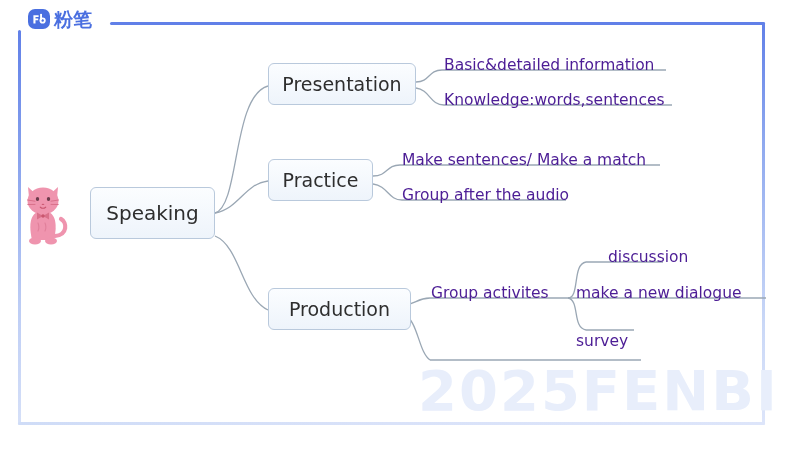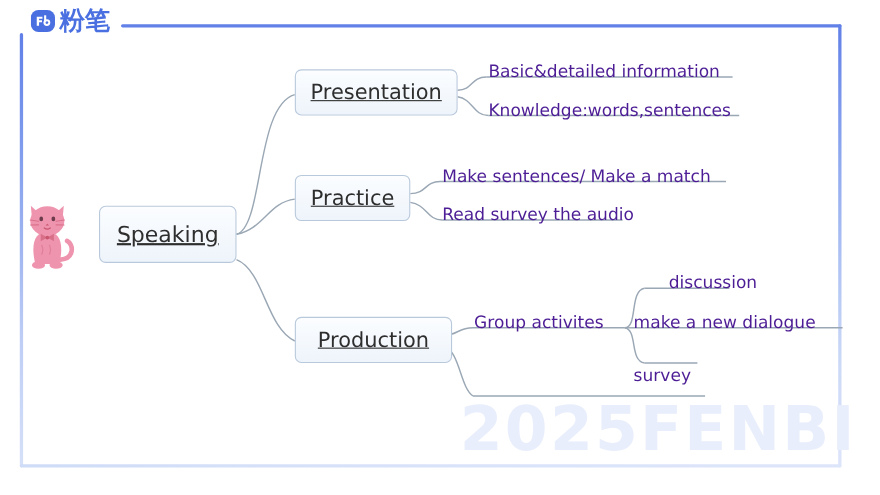--- a/index.html
+++ b/index.html
@@ -33,21 +33,21 @@
     border-radius:2px;
   }
 
   
   .logo{position:absolute;left:28px;top:8px;display:flex;align-items:center;gap:4px;}
   .logo-mark{
     width:22px;height:22px;position:relative;
   }
   .logo-text{
     font-family:"DejaVu Sans", sans-serif;
-    font-size:23px;font-weight:bold;color:#4a6fe0;
+    font-size:19px;font-weight:bold;color:#4a6fe0;
     letter-spacing:0px;line-height:22px;
   }
 
   
   .watermark{
     position:absolute;left:418px;top:358px;
     font-family:"DejaVu Sans", sans-serif;
     font-size:56px;font-weight:bold;
     color:#e8eefb;
     letter-spacing:2px;
@@ -58,21 +58,20 @@
   
   .node{
     position:absolute;
     background:linear-gradient(180deg,#fbfdff 0%,#eef4fb 100%);
     border:1px solid #b9c9dc;
     border-radius:6px;
     color:#2e2e2e;
     font-family:"DejaVu Sans", sans-serif;
     display:flex;align-items:center;justify-content:center;
     box-sizing:border-box;
-    text-decoration:underline;
   }
   #node-speaking{
     left:90px;top:187px;width:125px;height:52px;
     font-size:20px;
   }
   #node-presentation{
     left:268px;top:63px;width:148px;height:42px;
     font-size:19px;
   }
   #node-practice{
@@ -192,21 +191,21 @@
   <div class="node" id="node-presentation">Presentation</div>
 
   <div class="node" id="node-practice">Practice</div>
 
   <div class="node" id="node-production">Production</div>
 
   <div class="leaf l1" style="left:444px;top:58px;">Basic&amp;detailed information</div>
   <div class="leaf l1" style="left:444px;top:93px;">Knowledge:words,sentences</div>
 
   <div class="leaf l1" style="left:402px;top:153px;">Make sentences/ Make a match</div>
-  <div class="leaf l1" style="left:402px;top:188px;">Read survey the audio</div>
+  <div class="leaf l1" style="left:402px;top:188px;">Group after the audio</div>
 
   <div class="leaf l1" style="left:431px;top:286px;">Group activites</div>
 
   <div class="leaf l1" style="left:576px;top:250px;margin-left:32px;">discussion</div>
   <div class="leaf l1" style="left:576px;top:286px;">make a new dialogue</div>
   <div class="leaf l1" style="left:576px;top:334px;">survey</div>
 
 </div>
 
 </body></html>

